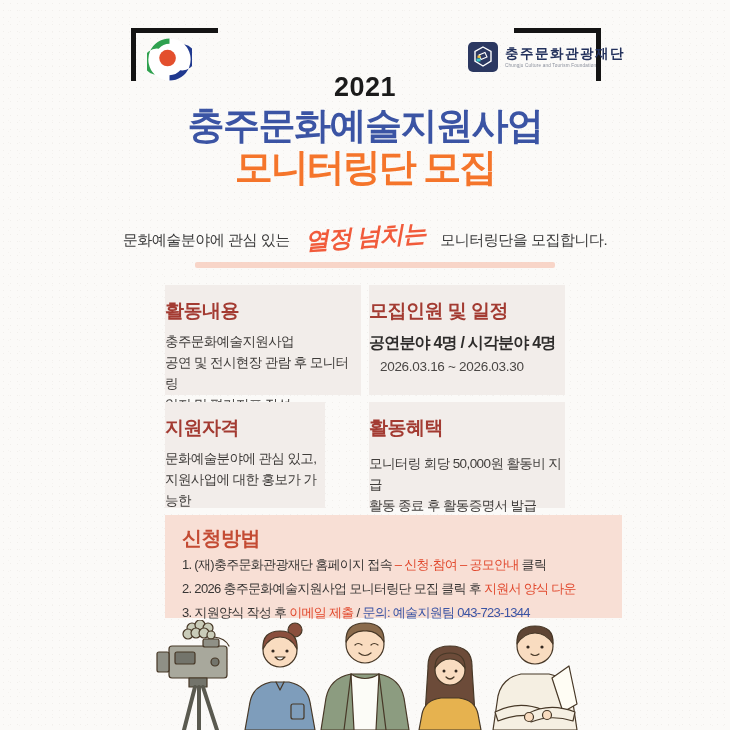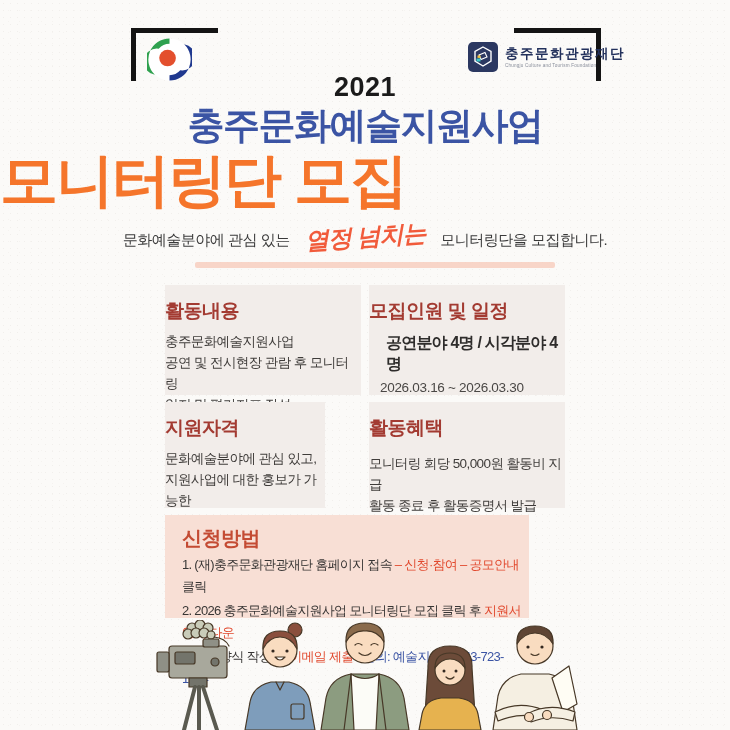--- a/index.html
+++ b/index.html
@@ -23,44 +23,44 @@
   .citylogo{position:absolute;left:147px;top:37px;}
   .foundation{position:absolute;left:468px;top:42px;display:flex;align-items:center;gap:7px;}
   .foundation .txt{display:flex;flex-direction:column;justify-content:center;}
   .foundation .kr{font-size:13.5px;font-weight:700;color:#23315C;letter-spacing:1.5px;line-height:16px;}
   .foundation .en{font-size:4.6px;color:#8A8F9C;letter-spacing:.2px;line-height:7px;}
   
   .year{position:absolute;top:72px;left:0;width:100%;text-align:center;
     font-size:27px;font-weight:600;color:#1B1B1B;letter-spacing:.5px;}
   .title-blue{position:absolute;top:101px;left:0;width:100%;text-align:center;
     font-size:37px;font-weight:800;color:#3B54A4;letter-spacing:-1.5px;}
-  .title-orange{position:absolute;top:142px;left:0;width:100%;
-    font-size:58px;font-weight:900;color:#F5752B;letter-spacing:-2px;}
+  .title-orange{position:absolute;top:142px;left:0;width:100%;text-align:center;
+    font-size:38px;font-weight:900;color:#F5752B;letter-spacing:-2px;}
   .subtitle{position:absolute;top:224px;left:0;width:100%;
     display:flex;justify-content:center;align-items:center;gap:15px;}
   .subtitle .plain{font-size:15px;color:#3A3A3A;letter-spacing:-.5px;}
   .subtitle .script{display:inline-block;font-size:24px;font-weight:800;font-style:italic;
     color:#F15B3B;transform:rotate(-4deg) translateY(-3px);letter-spacing:-1px;}
   .divider{position:absolute;top:262px;left:195px;width:360px;height:6px;
     background:#F7CEBF;opacity:.85;border-radius:2px;}
   
   .grid{position:absolute;left:165px;top:285px;width:400px;}
   .ibox{position:absolute;background:#F2EDEA;text-align:left;}
   .ibox .btitle{font-size:19px;font-weight:800;letter-spacing:-.5px;color:#A33B32;margin-top:13px;}
   .ibox .bline{font-size:13.5px;color:#3F3C3A;line-height:21px;letter-spacing:-.6px;}
   .ibox .bbody{margin-top:7px;}
   .b1{left:0;top:0;width:196px;height:110px;}
   .b2{left:204px;top:0;width:196px;height:110px;}
   .b3{left:0;top:117px;width:160px;height:106px;}
   .b4{left:204px;top:117px;width:196px;height:106px;}
-  .b2 .people{font-size:16px;font-weight:600;color:#2E2C2B;letter-spacing:-.8px;margin-top:9px;padding-left:17px;}
+  .b2 .people{font-size:16px;font-weight:600;color:#2E2C2B;letter-spacing:-.8px;margin-top:9px;}
   .b2 .period{font-size:13.5px;color:#4A4745;margin-top:5px;letter-spacing:-.3px;padding-left:11px;}
   .b2 .deadline{font-size:14px;color:#E85C39;margin-top:2px;letter-spacing:-.3px;}
   
-  .apply{position:absolute;left:165px;top:515px;width:364px;height:103px;
+  .apply{position:absolute;left:165px;top:515px;width:457px;height:103px;
     background:#F8DFD5;box-sizing:border-box;padding:10px 0 0 17px;}
   .apply .atitle{font-size:20px;font-weight:800;color:#C44B33;letter-spacing:-.5px;}
   .apply .step{font-size:13px;color:#383635;letter-spacing:-.7px;line-height:22px;margin-top:2px;}
   .apply .hl{color:#E1492E;}
   .apply .contact{color:#3B54A4;}
   
   .illus{position:absolute;left:145px;top:620px;width:440px;height:110px;}
 </style>
 </head>
 <body>

